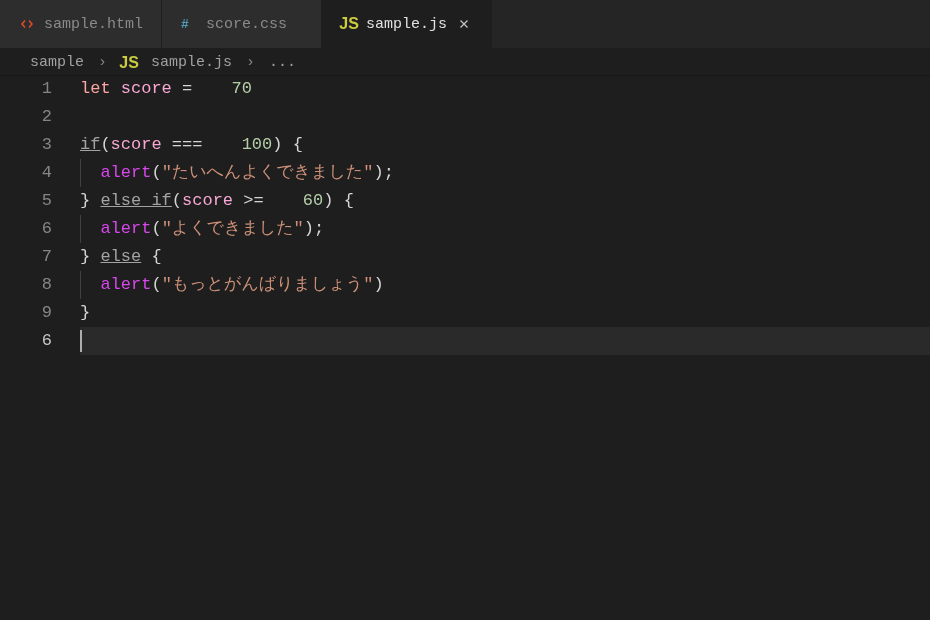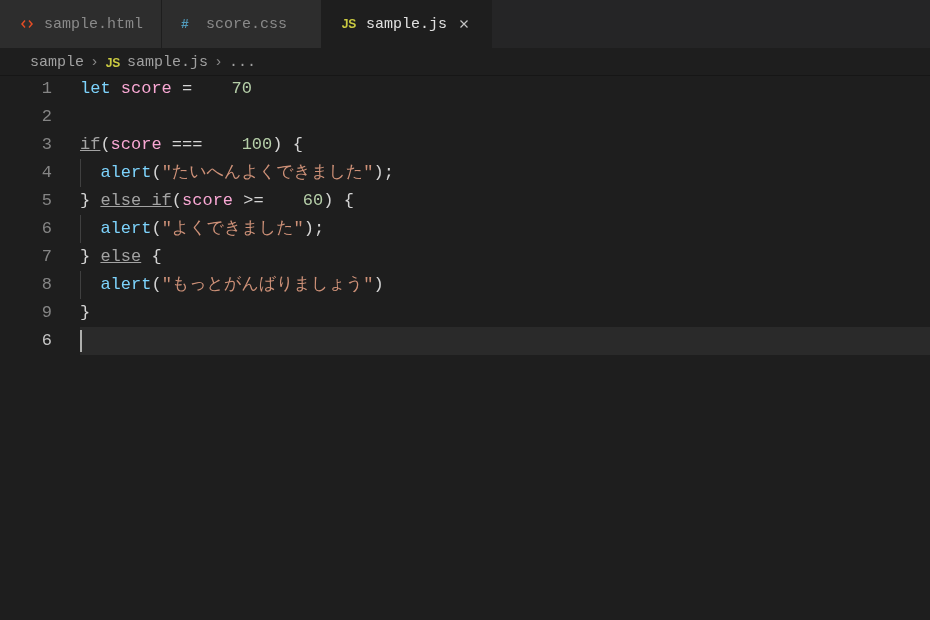--- a/index.html
+++ b/index.html
@@ -40,21 +40,21 @@
     width: 18px; height:18px;
     display:flex; align-items:center; justify-content:center;
     color:#c5c5c5;
   }
   .breadcrumb {
     display: flex;
     align-items: center;
     padding: 6px 20px 4px 30px;
     font-size: 15px;
     color: #a0a0a0;
-    gap: 6px;
+    gap: 14px;
     box-shadow: 0 1px 0 rgba(0,0,0,0.25);
   }
   .breadcrumb .sep { color: #888; }
   .breadcrumb .bc-icon { width:16px; height:16px; display:inline-flex; align-items:center; justify-content:center; }
   .editor {
     display: flex;
     font-size: 17px;
     line-height: 28px;
   }
   .gutter {
@@ -81,32 +81,32 @@
     height:100%;
   }
   .cursor {
     display:inline-block;
     width:2px; height:22px;
     background:#aeafad;
     vertical-align:middle;
     margin-left:0px;
   }
   
-  .tk-kw   { color:#7dd3fc; }
+  .tk-kw   { color:#fca5a5; }
   .tk-var  { color:#f9a8d4; }
   .tk-op   { color:#d4d4d4; }
   .tk-num  { color:#b5cea8;margin-left:29px; }
-  .tk-fn   { color:#7dd3fc; }
+  .tk-fn   { color:#d946ef; }
   .tk-str  { color:#ce9178; }
   .tk-pun  { color:#d4d4d4; }
   .tk-ctrl { color:#a3a3a3;text-decoration:underline; }
   
   .ic-html { color:#e44d26; }
   .ic-css  { color:#519aba; }
-  .ic-js   { color:#cbcb41; font-weight:bold; font-size:12px; font-family:sans-serif; }
+  .ic-js   { color:#cbcb41; font-weight:bold; font-size:16px; font-family:sans-serif; }
 </style>
 </head>
 <body>
 
 <div class="tabbar">
   <div class="tab">
     <span class="icon ic-html">
       <svg width="16" height="16" viewBox="0 0 16 16">
           <path fill="currentColor" d="M5.5 4L2 8l3.5 4 1-1L4 8l2.5-3-1-1zm5 0l-1 1L12 8l-2.5 3 1 1L14 8l-3.5-4z"></path>
         </svg>

